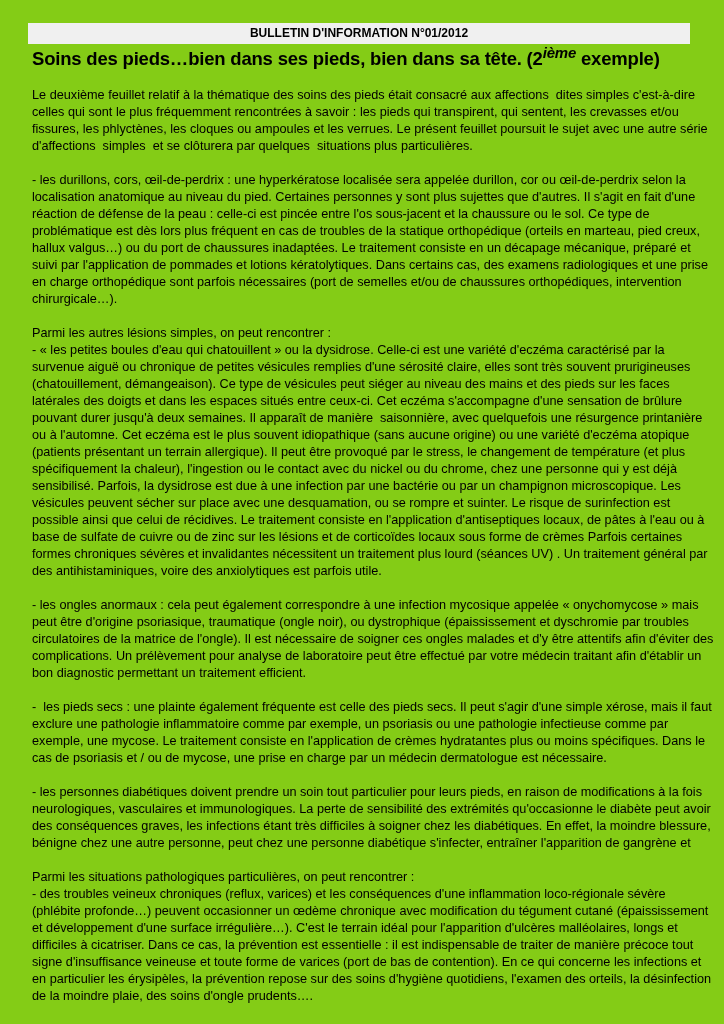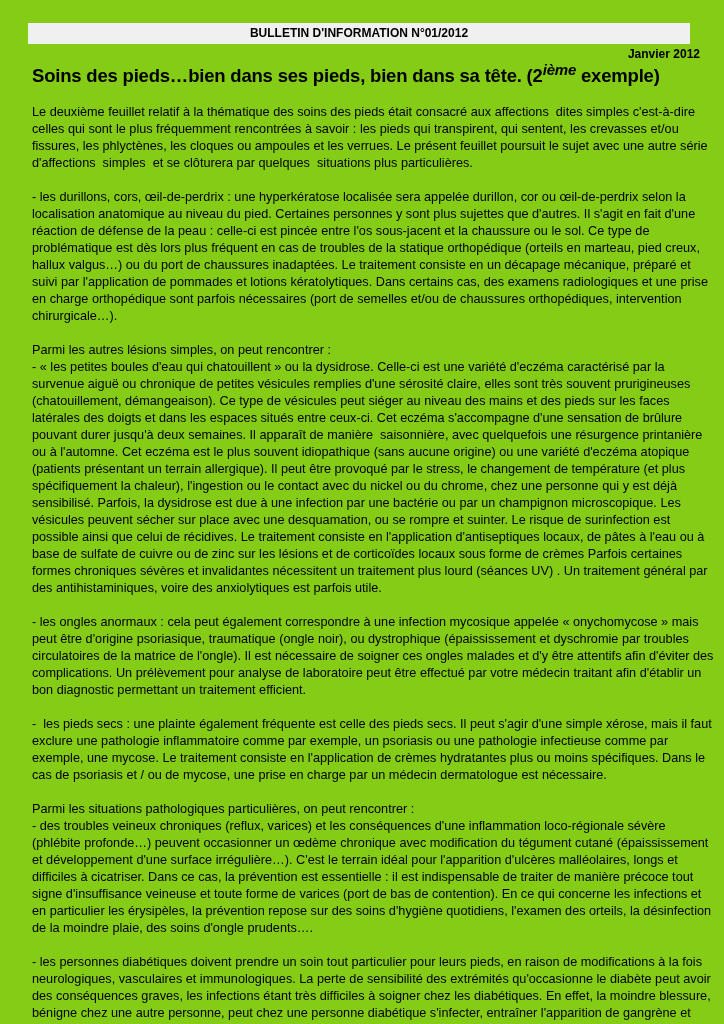--- a/index.html
+++ b/index.html
@@ -55,21 +55,20 @@
 </style>
 </head>
 <body>
 
 <div class="page">
 
   <div class="banner">
     <span>BULLETIN D'INFORMATION N°01/2012</span>
   </div>
 
-  <div class="issue-date">Janvier 2012</div>
 
   <h1 class="doc-title"><span>Soins des pieds…bien dans ses pieds, bien dans sa tête. (2</span><sup>ième</sup><span> exemple)</span></h1>
 
   <div class="content">
     <p>Le deuxième feuillet relatif à la thématique des soins des pieds était consacré aux affections  dites simples c'est-à-dire
 celles qui sont le plus fréquemment rencontrées à savoir : les pieds qui transpirent, qui sentent, les crevasses et/ou
 fissures, les phlyctènes, les cloques ou ampoules et les verrues. Le présent feuillet poursuit le sujet avec une autre série
 d'affections  simples  et se clôturera par quelques  situations plus particulières.</p>
     <p>- les durillons, cors, œil-de-perdrix : une hyperkératose localisée sera appelée durillon, cor ou œil-de-perdrix selon la
 localisation anatomique au niveau du pied. Certaines personnes y sont plus sujettes que d'autres. Il s'agit en fait d'une
@@ -96,27 +95,27 @@
 des antihistaminiques, voire des anxiolytiques est parfois utile.</p>
     <p>- les ongles anormaux : cela peut également correspondre à une infection mycosique appelée « onychomycose » mais
 peut être d'origine psoriasique, traumatique (ongle noir), ou dystrophique (épaississement et dyschromie par troubles
 circulatoires de la matrice de l'ongle). Il est nécessaire de soigner ces ongles malades et d'y être attentifs afin d'éviter des
 complications. Un prélèvement pour analyse de laboratoire peut être effectué par votre médecin traitant afin d'établir un
 bon diagnostic permettant un traitement efficient.</p>
     <p>-  les pieds secs : une plainte également fréquente est celle des pieds secs. Il peut s'agir d'une simple xérose, mais il faut
 exclure une pathologie inflammatoire comme par exemple, un psoriasis ou une pathologie infectieuse comme par
 exemple, une mycose. Le traitement consiste en l'application de crèmes hydratantes plus ou moins spécifiques. Dans le
 cas de psoriasis et / ou de mycose, une prise en charge par un médecin dermatologue est nécessaire.</p>
+    <p>- les personnes diabétiques doivent prendre un soin tout particulier pour leurs pieds, en raison de modifications à la fois
+neurologiques, vasculaires et immunologiques. La perte de sensibilité des extrémités qu'occasionne le diabète peut avoir
+des conséquences graves, les infections étant très difficiles à soigner chez les diabétiques. En effet, la moindre blessure,
+bénigne chez une autre personne, peut chez une personne diabétique s'infecter, entraîner l'apparition de gangrène et</p>
     <p>Parmi les situations pathologiques particulières, on peut rencontrer :
 - des troubles veineux chroniques (reflux, varices) et les conséquences d'une inflammation loco-régionale sévère
 (phlébite profonde…) peuvent occasionner un œdème chronique avec modification du tégument cutané (épaississement
 et développement d'une surface irrégulière…). C'est le terrain idéal pour l'apparition d'ulcères malléolaires, longs et
 difficiles à cicatriser. Dans ce cas, la prévention est essentielle : il est indispensable de traiter de manière précoce tout
 signe d'insuffisance veineuse et toute forme de varices (port de bas de contention). En ce qui concerne les infections et
 en particulier les érysipèles, la prévention repose sur des soins d'hygiène quotidiens, l'examen des orteils, la désinfection
 de la moindre plaie, des soins d'ongle prudents….</p>
-    <p>- les personnes diabétiques doivent prendre un soin tout particulier pour leurs pieds, en raison de modifications à la fois
-neurologiques, vasculaires et immunologiques. La perte de sensibilité des extrémités qu'occasionne le diabète peut avoir
-des conséquences graves, les infections étant très difficiles à soigner chez les diabétiques. En effet, la moindre blessure,
-bénigne chez une autre personne, peut chez une personne diabétique s'infecter, entraîner l'apparition de gangrène et</p>
   </div>
 
 </div>
 
 </body></html>

